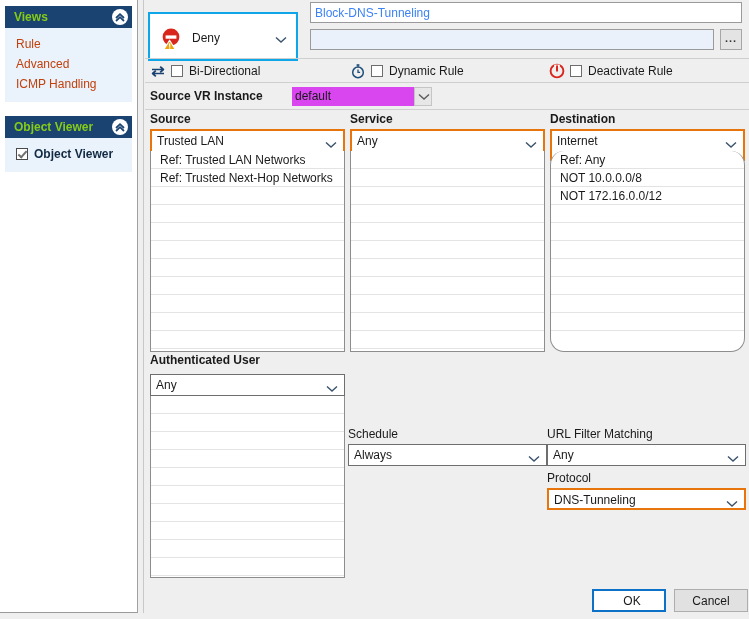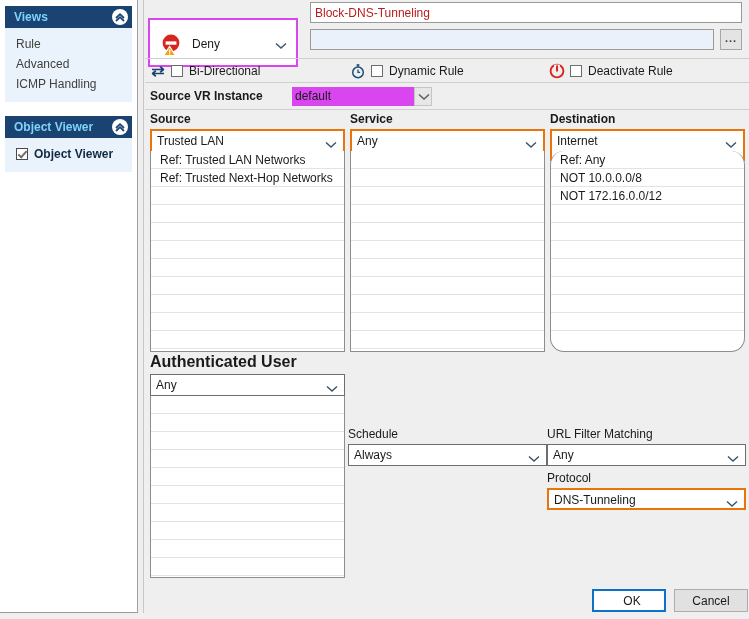--- a/index.html
+++ b/index.html
@@ -30,21 +30,21 @@
     height: 613px;
     background: #ffffff;
     border-bottom: 1px solid #9a9a9a;
     box-sizing: border-box;
   }
   .panel { margin: 6px 5px 0 5px; }
   .panel-header {
     position: relative;
     height: 22px;
     background: #1b4371;
-    color: #7dd3fc;
+    color: #84cc16;
     font-weight: bold;
     font-size: 12px;
     line-height: 22px;
     padding-left: 9px;
     box-sizing: border-box;
   }
   .panel-collapse {
     position: absolute;
     right: 4px; top: 3px;
     width: 16px; height: 16px;
@@ -52,21 +52,21 @@
     background: #ffffff;
   }
   .panel-collapse svg { display:block; }
   .panel-body {
     background: #eaf2fb;
     padding: 6px 0 8px 0;
   }
   .panel-link {
     padding: 2px 0 2px 11px;
     font-size: 12px;
-    color: #404040;
+    color: #c2410c;
     line-height: 16px;
     cursor: pointer;
   }
   .ov-row {
     display: flex;
     align-items: center;
     padding: 3px 0 3px 11px;
     font-weight: bold;
     color: #102a43;
     cursor: pointer;
@@ -111,23 +111,23 @@
   }
 
   
   .toprow {
     position: absolute;
     left: 0; top: 0;
     width: 604px; height: 56px;
   }
   .action-box {
     position: absolute;
-    left: 3px; top: 18px;
+    left: 3px; top: 12px;
     width: 150px; height: 49px;
-    border: 2px solid #d946ef;
+    border: 2px solid #0ea5e9;
     background: #ffffff;
     box-sizing: border-box;
     cursor: pointer;
   }
   .deny-icon {
     position: absolute;
     left: 10px; top: 13px;
     width: 24px; height: 24px;
   }
   .action-label {
@@ -141,21 +141,21 @@
   }
   .name-input {
     position: absolute;
     left: 165px; top: 2px;
     width: 432px; height: 21px;
     border: 1px solid #9a9a9a;
     background: #ffffff;
     box-sizing: border-box;
     font-family: "Liberation Sans", sans-serif;
     font-size: 12px;
-    color: #b91c1c;
+    color: #3b82f6;
     padding: 0 4px;
     outline: none;
   }
   .desc-input {
     position: absolute;
     left: 165px; top: 29px;
     width: 404px; height: 21px;
     border: 1px solid #9a9a9a;
     background: #eaf1fb;
     box-sizing: border-box;
@@ -281,21 +281,21 @@
     border-bottom: 1px solid #e3e3e3;
     box-sizing: border-box;
     white-space: nowrap;
   }
 
   
   .authlabel {
     position: absolute;
     left: 5px; top: 353px;
     font-weight: bold;
-    font-size: 16px;
+    font-size: 12px;
   }
   .auth-combo {
     position: absolute;
     left: 5px; top: 374px;
     width: 195px; height: 22px;
     border: 1px solid #6e6e6e;
     background: #ffffff;
     box-sizing: border-box;
     cursor: pointer;
   }

